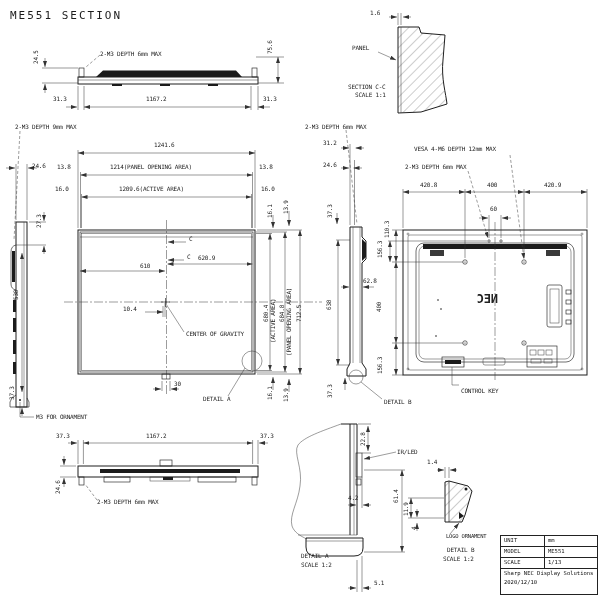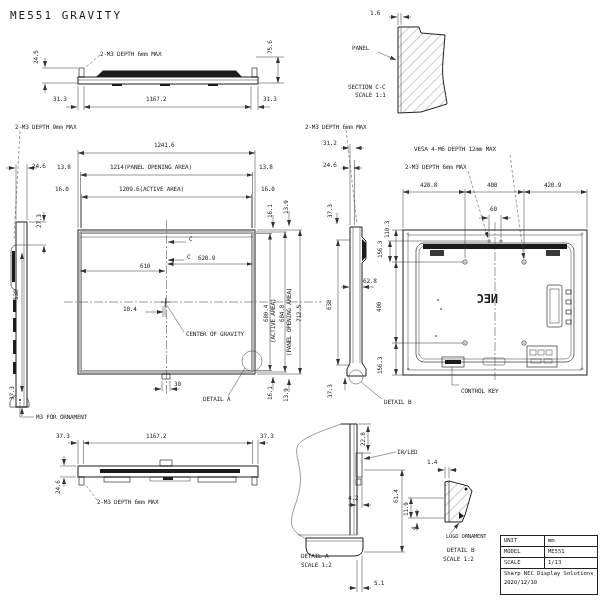--- a/index.html
+++ b/index.html
@@ -273,21 +273,21 @@
       <path class="dm" d="M457,470 H450" marker-end="url(#ae)"></path>
       <path class="dm" d="M444,498 H408 M444,518 H408"></path>
       <path class="dm" d="M411,498 V518" marker-start="url(#as)" marker-end="url(#ae)"></path>
       <path class="dm" d="M417,509 V517" marker-end="url(#ae)"></path>
       <path class="dm" d="M417,531 V523" marker-end="url(#ae)"></path>
       <path class="tn" d="M450,534 L459,523" marker-end="url(#ae)"></path>
     </g>
   </svg>
 
   <div id="labels">
-      <span class="ann title" style="left: 10px; top: 10px; font-size: 11px;">ME551 GRAVITY</span>
+      <span class="ann title" style="left: 10px; top: 10px; font-size: 11px;">ME551 SECTION</span>
       <span class="ann" style="left: 100px; top: 51px;">2-M3 DEPTH 6mm MAX</span>
       <span class="ann rot" style="left: 33px; top: 64px;">24.5</span>
       <span class="ann rot" style="left: 267px; top: 54px;">75.6</span>
       <span class="ann" style="left: 53px; top: 96px;">31.3</span>
       <span class="ann" style="left: 146px; top: 96px;">1167.2</span>
       <span class="ann" style="left: 263px; top: 96px;">31.3</span>
       <span class="ann" style="left: 370px; top: 10px;">1.6</span>
       <span class="ann" style="left: 352px; top: 45px;">PANEL</span>
       <span class="ann" style="left: 348px; top: 84px;">SECTION C-C</span>
       <span class="ann" style="left: 355px; top: 92px;">SCALE 1:1</span>

